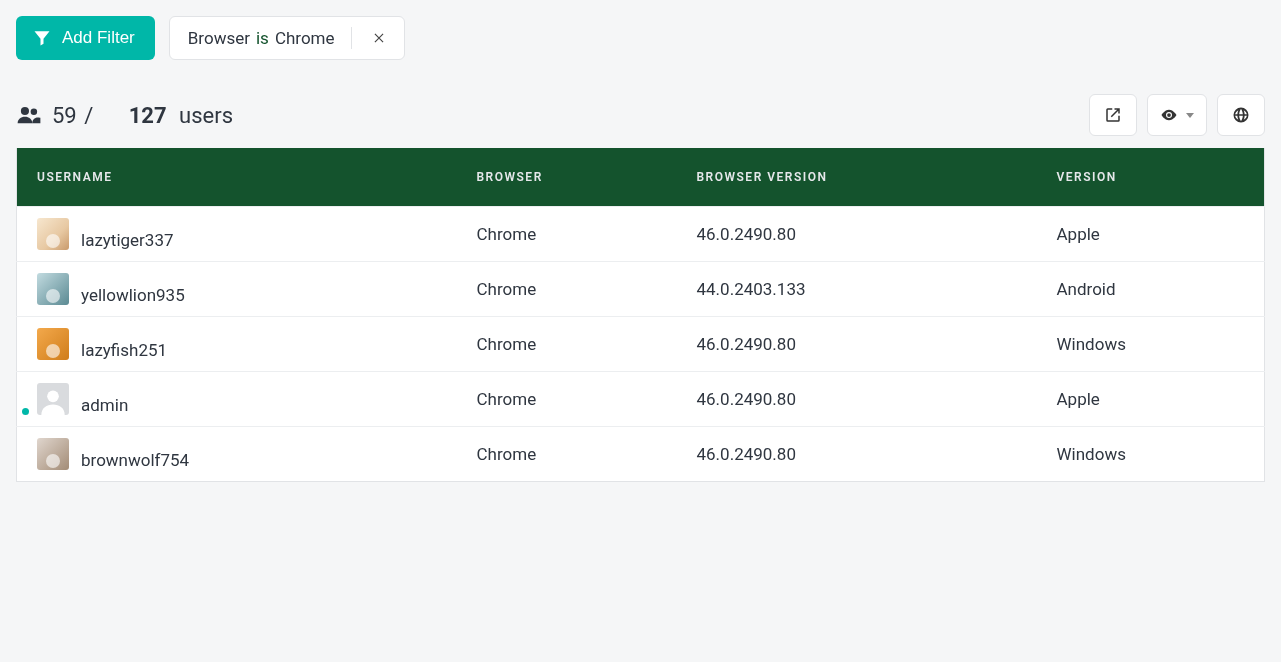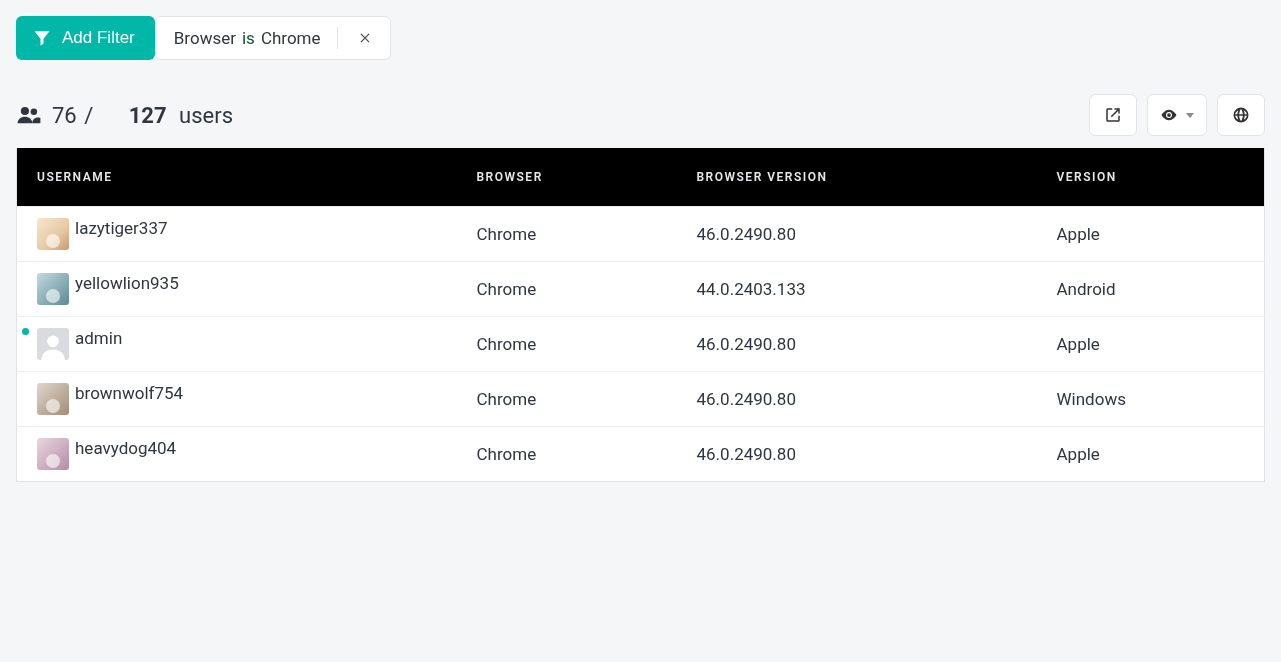--- a/index.html
+++ b/index.html
@@ -10,20 +10,21 @@
     color: #333;
     font-size: 15px;
     padding: 16px;
     width: 1281px;
   }
 
   
   .filter-bar {
     display: flex;
     align-items: center;
+    gap: 14px;
     margin-bottom: 34px;
   }
   .btn-add-filter {
     background: #00b7a8;
     color: #fff;
     border: none;
     border-radius: 6px;
     height: 44px;
     padding: 0 20px 0 16px;
     display: inline-flex;
@@ -103,21 +104,21 @@
 
   
   .tbl {
     width: 100%;
     border-collapse: collapse;
     background: #fff;
     border: 1px solid #e1e3e6;
     border-top: none;
   }
   .tbl thead th {
-    background: #000000;
+    background: #14532d;
     color: #e6e8eb;
     font-size: 12px;
     font-weight: 600;
     letter-spacing: 1.5px;
     text-align: left;
     padding: 22px 20px;
     border: none;
   }
   .tbl tbody td {
     border-top: 1px solid #eceef0;
@@ -127,22 +128,22 @@
     vertical-align: middle;
     height: 55px;
   }
   .col-user { width: 440px; }
   .col-browser { width: 220px; }
   .col-version { width: 360px; margin-top: 8px; }
   .col-platform { }
 
   .user-cell {
     display: flex;
-    align-items: flex-start;
-    gap: 6px;
+    align-items: flex-end;
+    gap: 12px;
     position: relative;
   }
   .status-dot {
     width: 7px; height: 7px; border-radius: 50%;
     background: #00b7a8;
     position: absolute;
     left: -15px;
   }
 
   .avatar {
@@ -197,21 +198,21 @@
 
 <div class="list-header">
   <div class="count-wrap">
     <svg viewBox="0 0 32 24">
       <circle cx="11" cy="7" r="5"></circle>
       <circle cx="22" cy="8" r="4"></circle>
       <path d="M2 22c0-5 4-8 9-8s9 3 9 8H2z"></path>
       <path d="M20 22c0-4 2.5-7 7-7 2 0 3 .5 3 .5V22h-10z"></path>
     </svg>
     <span>
-      <span>76</span>
+      <span>59</span>
       <span class="slash">/</span>
       <span class="total">127</span>
       <span class="unit">users</span>
     </span>
   </div>
 
   <div class="action-buttons">
     <button class="icon-btn">
       <svg viewBox="0 0 24 24">
         <path d="M19 19H5V5h6V3H5a2 2 0 0 0-2 2v14a2 2 0 0 0 2 2h14a2 2 0 0 0 2-2v-6h-2v6zM14 3v2h3.59L9 13.59 10.41 15 19 6.41V10h2V3h-7z"></path>
@@ -263,20 +264,33 @@
             <span>yellowlion935</span>
           </div>
         </td>
         <td class="col-browser">Chrome</td>
         <td class="col-version">44.0.2403.133</td>
         <td class="col-platform">Android</td>
       </tr>
       <tr>
         <td class="col-user">
           <div class="user-cell">
+            <span class="avatar av-4">
+              <span class="head"></span>
+            </span>
+            <span>lazyfish251</span>
+          </div>
+        </td>
+        <td class="col-browser">Chrome</td>
+        <td class="col-version">46.0.2490.80</td>
+        <td class="col-platform">Windows</td>
+      </tr>
+      <tr>
+        <td class="col-user">
+          <div class="user-cell">
             <span class="status-dot"></span>
             <span class="avatar placeholder">
               <svg viewBox="0 0 24 24">
                 <circle cx="12" cy="8" r="5"></circle>
                 <path d="M2 24c0-6 4.5-9 10-9s10 3 10 9H2z"></path>
               </svg>
             </span>
             <span>admin</span>
           </div>
         </td>
@@ -290,27 +304,14 @@
             <span class="avatar av-6">
               <span class="head"></span>
             </span>
             <span>brownwolf754</span>
           </div>
         </td>
         <td class="col-browser">Chrome</td>
         <td class="col-version">46.0.2490.80</td>
         <td class="col-platform">Windows</td>
       </tr>
-      <tr>
-        <td class="col-user">
-          <div class="user-cell">
-            <span class="avatar av-7">
-              <span class="head"></span>
-            </span>
-            <span>heavydog404</span>
-          </div>
-        </td>
-        <td class="col-browser">Chrome</td>
-        <td class="col-version">46.0.2490.80</td>
-        <td class="col-platform">Apple</td>
-      </tr>
     </tbody>
 </table>
 
 </body></html>

